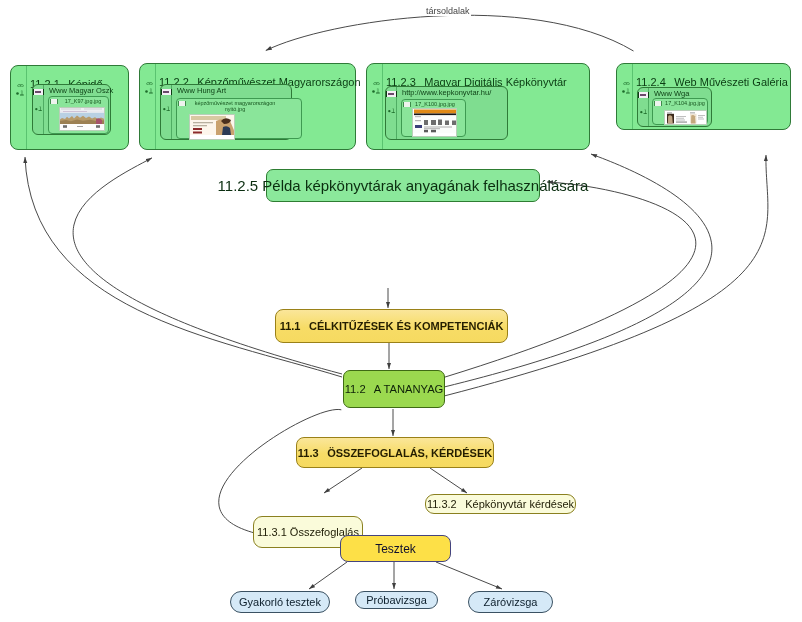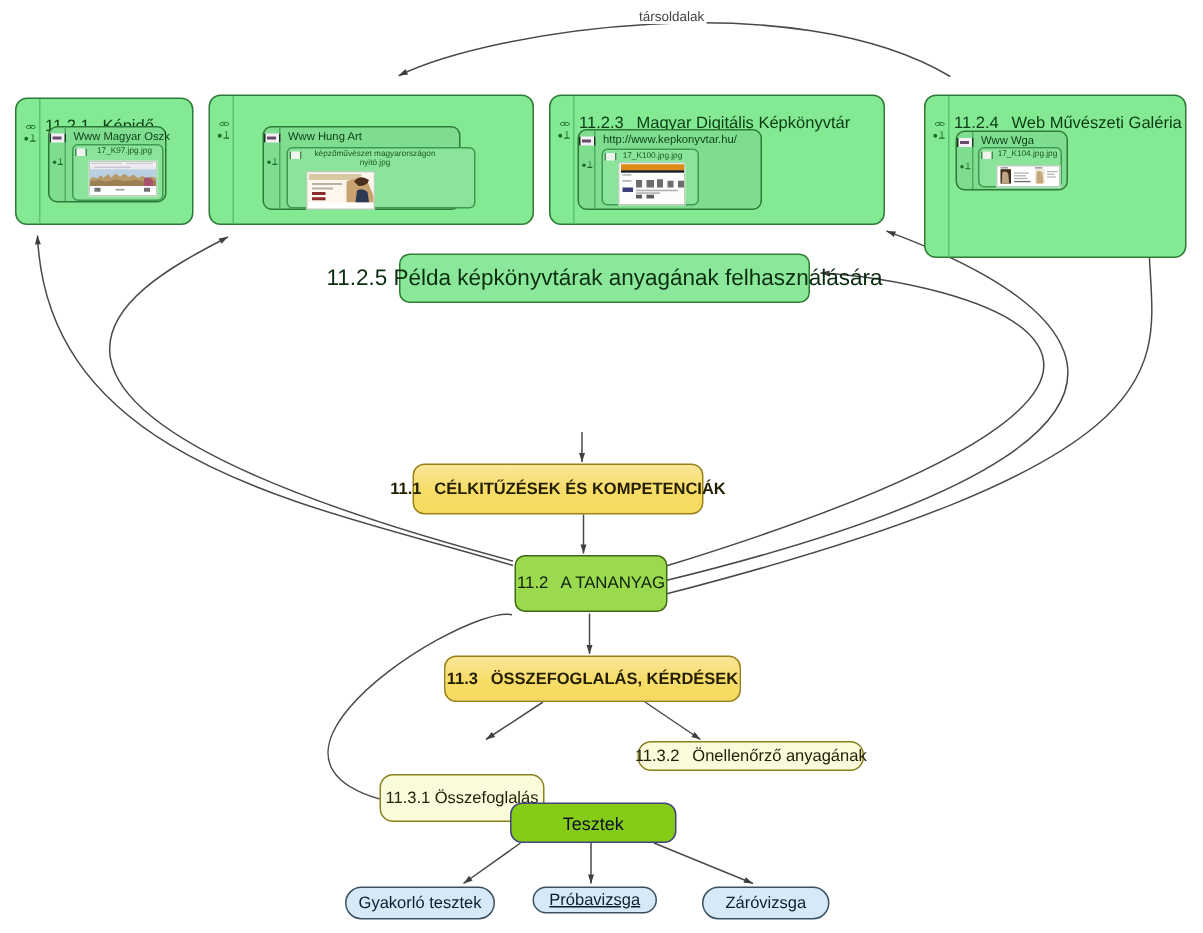--- a/index.html
+++ b/index.html
@@ -48,21 +48,21 @@
             color:#2B1200;font-family:"Liberation Serif",serif;font-weight:bold;
             font-size:10.5px;letter-spacing:.2px;white-space:nowrap;}
   .n-green5{background:#8BE89B;border:1px solid #2E7D32;border-radius:7px;
             color:#0B2E10;font-size:15px;white-space:nowrap;}
   .n-yellow{background:linear-gradient(#FAE69A,#F7DC66 55%,#F6DA60);border:1px solid #9A8118;border-radius:8px;
             color:#241E00;font-weight:bold;font-size:11px;white-space:nowrap;}
   .n-grn{background:#9BD94F;border:1px solid #3F6B14;border-radius:7px;
             color:#0E2109;font-size:11.2px;white-space:nowrap;}
   .n-pyellow{background:#FAFBDA;border:1px solid #8A8020;border-radius:9px;
             color:#23210A;font-size:11px;white-space:nowrap;}
-  .n-purple{background:#84cc16;border:1px solid #44447F;border-radius:8px;
+  .n-purple{background:#fde047;border:1px solid #44447F;border-radius:8px;
             color:#0E0E2E;font-size:12px;white-space:nowrap;}
   .n-blue{background:#D5E9F7;border:1px solid #3A5162;border-radius:11px;
             color:#0C1E2B;font-size:11px;white-space:nowrap;}
   .lbl{position:absolute;color:#444;font-size:9px;background:#fff;padding:0 1px;z-index:4;}
 </style>
 </head>
 <body>
 
 <div id="page">
 
@@ -165,21 +165,22 @@
           <ellipse cx="7" cy="3.5" rx="6.2" ry="2.6" fill="none" stroke="#1d6b2a" stroke-width="1.2"></ellipse>
           <ellipse cx="7" cy="3.5" rx="1.5" ry="1.2" fill="#1d6b2a"></ellipse>
         </svg>
     </span>
     <span class="gly plus1" style="left:5px;top:16px;width:7px;height:5px;">
       <svg viewBox="0 0 18 12" width="9" height="6">
           <circle cx="3" cy="7" r="2.6" fill="#1d6b2a"></circle>
           <path d="M8.6 3.2 L11.4 1 L11.4 9.2 L8.0 9.2 L8.0 11 L15.5 11 L15.5 9.2 L12.6 9.2 L12.6 1 L10.6 1 Z" fill="#1d6b2a"></path>
         </svg>
     </span>
-    <div class="sub" style="left:20px;top:20px;width:132px;height:56px;margin-left:15px;">
+    <div class="gtitle">11.2.2  Képzőművészet Magyarországon</div>
+    <div class="sub" style="left:20px;top:20px;width:132px;height:56px;">
       <div class="gutter"></div>
       <span class="gly webbadge" style="left:0px;top:4px;width:11px;height:6px;">
           <i style="width:6px;height:2px;"></i>
         </span>
       <span class="gly plus1" style="left:2px;top:12px;width:6px;height:4px;">
         <svg viewBox="0 0 18 12" width="8" height="5.5">
             <circle cx="3" cy="7" r="2.6" fill="#1d6b2a"></circle>
             <path d="M8.6 3.2 L11.4 1 L11.4 9.2 L8.0 9.2 L8.0 11 L15.5 11 L15.5 9.2 L12.6 9.2 L12.6 1 L10.6 1 Z" fill="#1d6b2a"></path>
           </svg>
       </span>
@@ -254,21 +255,21 @@
             <rect x="11" y="19.2" width="16" height="1" fill="#adadad"></rect>
             <rect x="2" y="16" width="7" height="3" fill="#3a3f7a"></rect>
             <rect x="11" y="20.8" width="4" height="2.5" fill="#5c5c5c"></rect>
             <rect x="18" y="20.8" width="5" height="2.5" fill="#5c5c5c"></rect>
           </svg>
         </div>
       </div>
     </div>
   </div>
 
-  <div class="grp" style="left:616px;top:63px;width:175px;height:109px;padding-left:21px;">
+  <div class="grp" style="left:616px;top:63px;width:175px;height:67px;padding-left:21px;">
     <div class="gutter"></div>
     <span class="gly eye" style="left:6px;top:7px;width:7px;height:4px;">
       <svg viewBox="0 0 14 7" width="7" height="3.5">
           <ellipse cx="7" cy="3.5" rx="6.2" ry="2.6" fill="none" stroke="#1d6b2a" stroke-width="1.2"></ellipse>
           <ellipse cx="7" cy="3.5" rx="1.5" ry="1.2" fill="#1d6b2a"></ellipse>
         </svg>
     </span>
     <span class="gly plus1" style="left:5px;top:16px;width:7px;height:5px;">
       <svg viewBox="0 0 18 12" width="9" height="6">
           <circle cx="3" cy="7" r="2.6" fill="#1d6b2a"></circle>
@@ -311,30 +312,30 @@
             <rect x="11" y="9.6" width="11" height="0.9" fill="#6f6f6f"></rect>
           </svg>
         </div>
       </div>
     </div>
   </div>
 
   <div class="node n-green5" style="left:266px;top:169px;width:274px;height:33px;">11.2.5 Példa képkönyvtárak anyagának felhasználására</div>
 
 
-  <div class="node n-yellow" style="left:275px;top:309px;width:194px;height:34px;">11.1  CÉLKITŰZÉSEK ÉS KOMPETENCIÁK</div>
+  <div class="node n-yellow" style="left:275px;top:309px;width:233px;height:34px;">11.1  CÉLKITŰZÉSEK ÉS KOMPETENCIÁK</div>
 
   <div class="node n-grn" style="left:343px;top:370px;width:102px;height:38px;">11.2  A TANANYAG</div>
 
   <div class="node n-yellow" style="left:296px;top:437px;width:198px;height:31px;">11.3  ÖSSZEFOGLALÁS, KÉRDÉSEK</div>
 
   <div class="node n-pyellow" style="left:253px;top:516px;width:110px;height:32px;">11.3.1 Összefoglalás</div>
 
-  <div class="node n-pyellow" style="left:425px;top:494px;width:151px;height:20px;">11.3.2  Önellenőrző anyagának</div>
+  <div class="node n-pyellow" style="left:425px;top:494px;width:151px;height:20px;">11.3.2  Képkönyvtár kérdések</div>
 
   <div class="node n-purple" style="left:340px;top:535px;width:111px;height:27px;">Tesztek</div>
 
   <div class="node n-blue" style="left:230px;top:591px;width:100px;height:22px;">Gyakorló tesztek</div>
 
-  <div class="node n-blue" style="left:355px;top:591px;width:83px;height:18px;text-decoration:underline;">Próbavizsga</div>
+  <div class="node n-blue" style="left:355px;top:591px;width:83px;height:18px;">Próbavizsga</div>
 
   <div class="node n-blue" style="left:468px;top:591px;width:85px;height:22px;">Záróvizsga</div>
 </div>
 
 </body></html>

